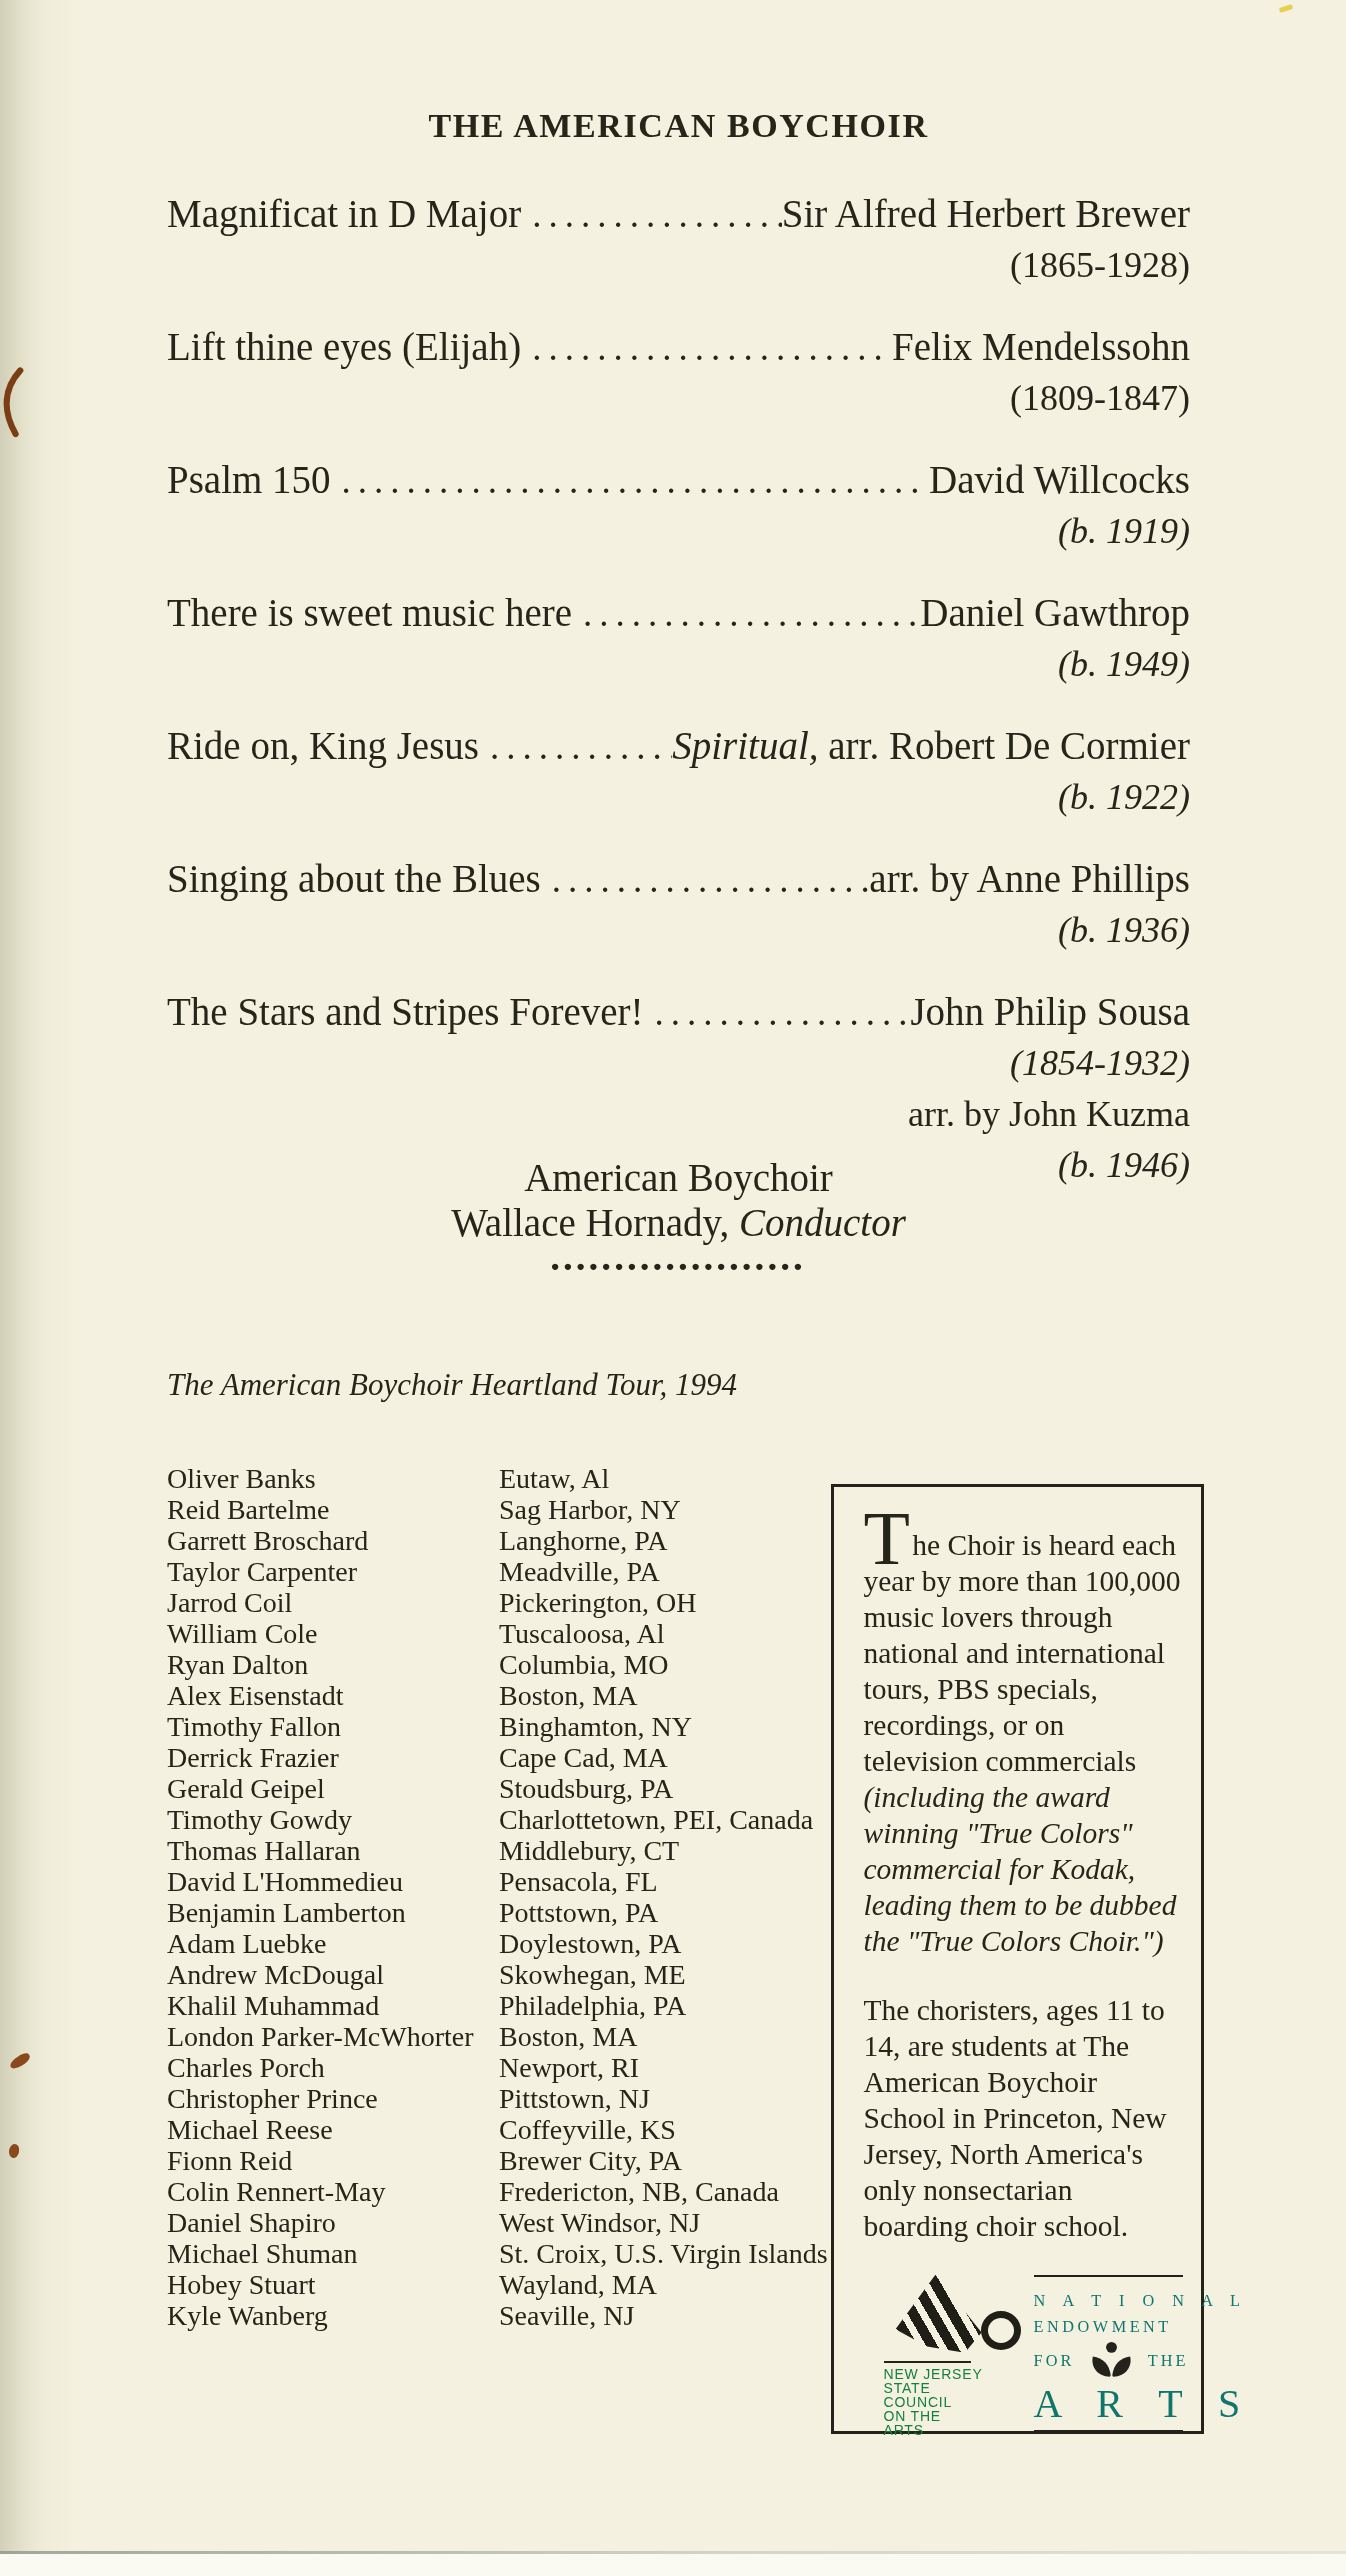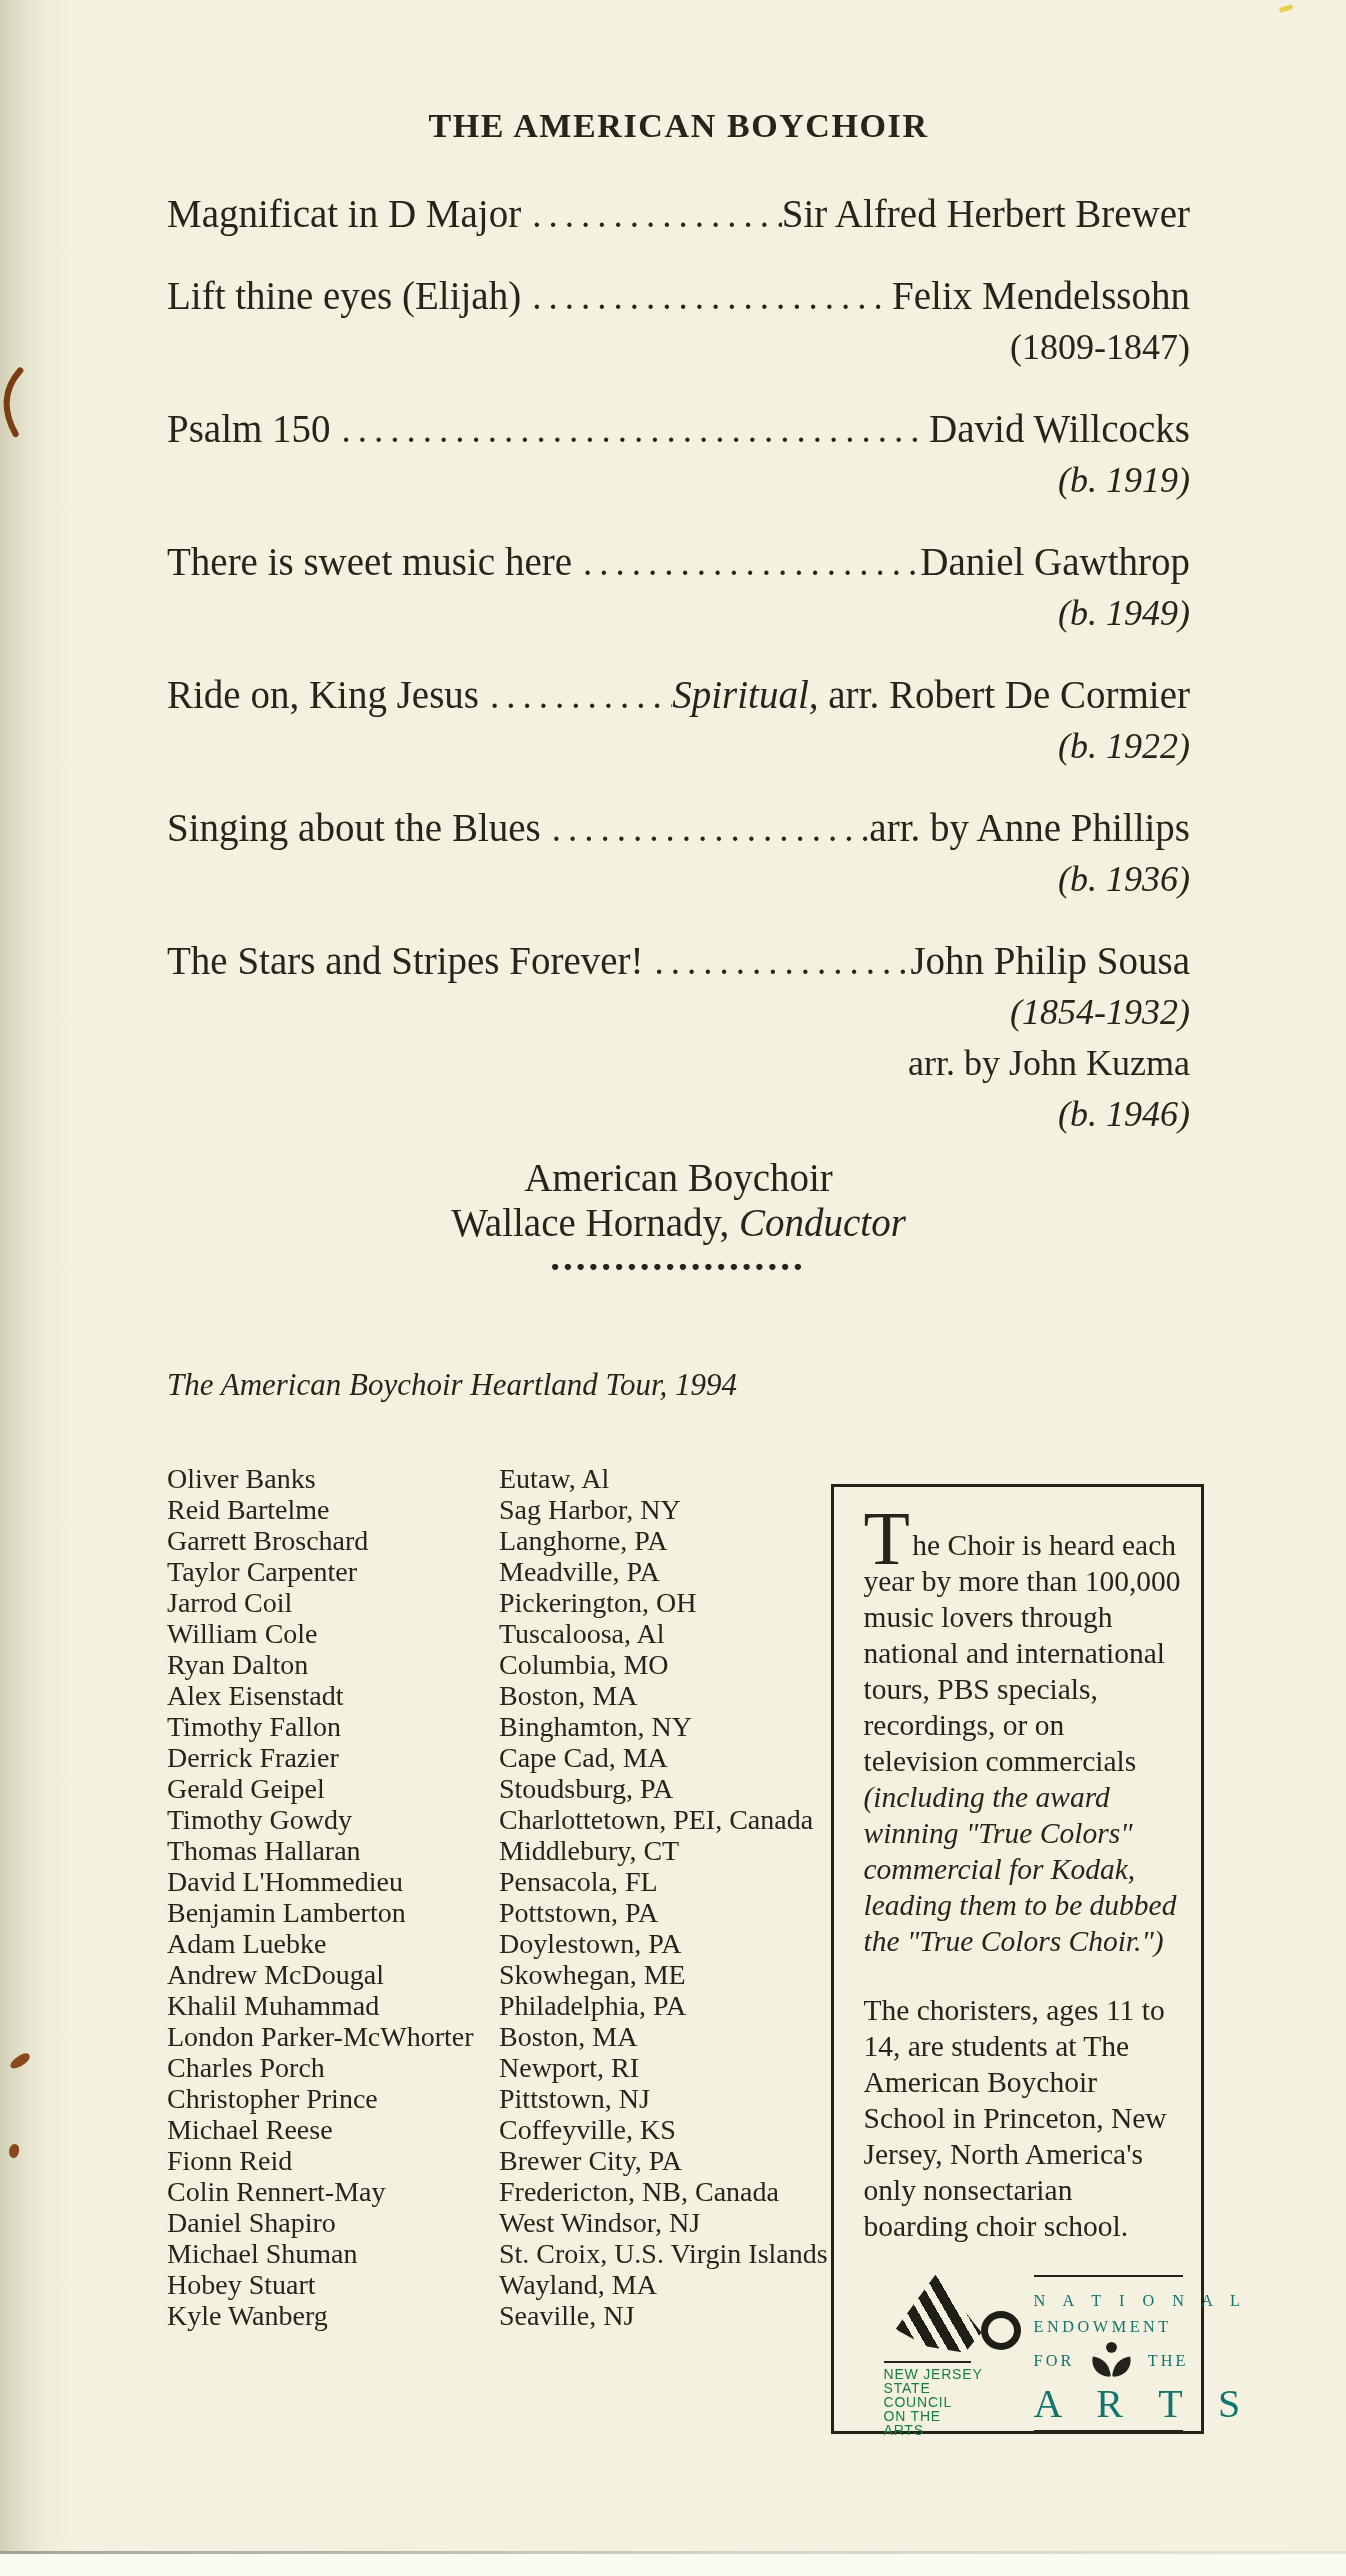--- a/index.html
+++ b/index.html
@@ -121,20 +121,21 @@
   <div class="title">THE AMERICAN BOYCHOIR</div>
 
   <div class="program">
 
     <div class="piece">
       <div class="piece-line">
         <span class="piece-title">Magnificat in D Major</span>
         <span class="leader">..................</span>
         <span class="composer"><span class="italic"></span><span>Sir Alfred Herbert Brewer</span></span>
       </div>
+      <div class="attr-line roman">(1865-1928)</div>
     </div>
 
     <div class="piece">
       <div class="piece-line">
         <span class="piece-title">Lift thine eyes (Elijah)</span>
         <span class="leader">........................</span>
         <span class="composer"><span class="italic"></span><span>Felix Mendelssohn</span></span>
       </div>
       <div class="attr-line roman">(1809-1847)</div>
     </div>

